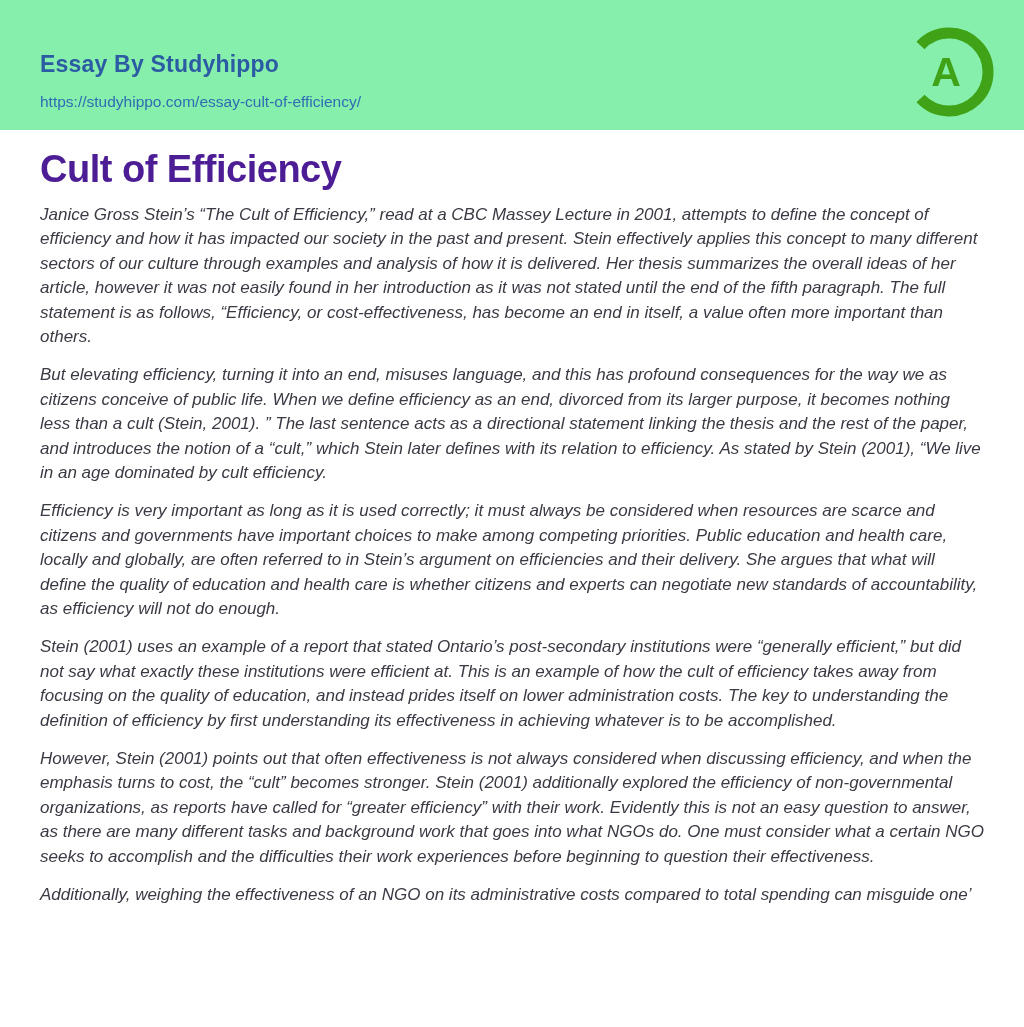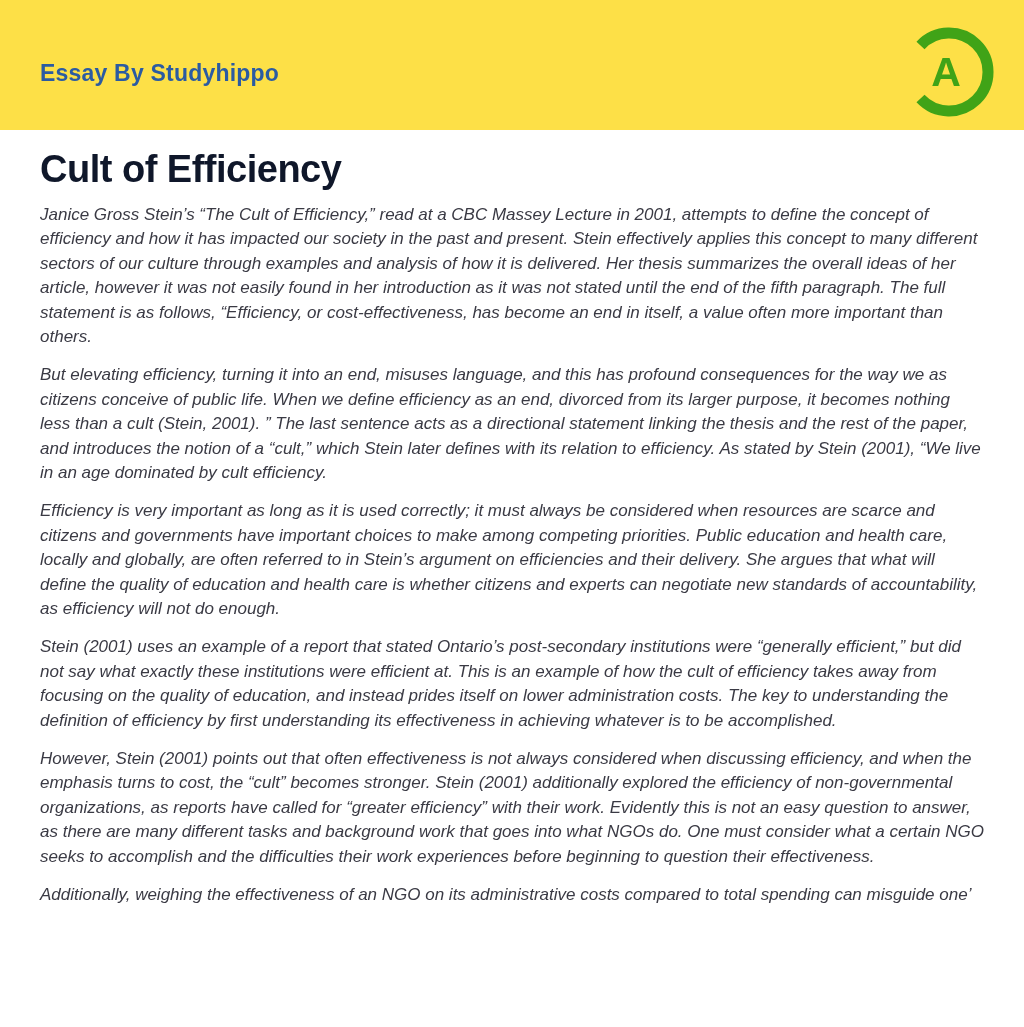--- a/index.html
+++ b/index.html
@@ -7,21 +7,21 @@
     padding: 0;
     background: #ffffff;
     font-family: "Liberation Sans", sans-serif;
   }
   body {
     width: 1024px;
     min-height: 1027px;
     color: #3a3a44;
   }
   .header {
-    background: #fde047;
+    background: #86efac;
     height: 130px;
     display: flex;
     align-items: center;
     justify-content: space-between;
     padding: 16px 28px 0 40px;
     box-sizing: border-box;
   }
   .header-textblock {
     padding-top: 16px;
   }
@@ -44,39 +44,40 @@
     flex: 0 0 auto;
   }
   .page-body {
     padding: 20px 40px 0 40px;
     box-sizing: border-box;
   }
   .essay-title {
     font-size: 38px;
     line-height: 1.05;
     font-weight: 800;
-    color: #0f172a;
+    color: #4c1d95;
     letter-spacing: -0.5px;
     margin: 0 0 13px 0;
   }
   .essay-paragraph {
     font-size: 17px;
     line-height: 24.5px;
     color: #3a3a44;
     margin: 0 0 13.5px 0;
     max-width: 944px;
     font-style: italic;
   }
 </style>
 </head>
 <body>
 
 <header class="header">
   <div class="header-textblock">
     <div class="header-title">Essay By Studyhippo</div>
+    <a class="header-url">https://studyhippo.com/essay-cult-of-efficiency/</a>
   </div>
   <div class="logo">
     <svg width="94" height="102" viewBox="0 0 94 102" xmlns="http://www.w3.org/2000/svg" aria-hidden="true">
       <path d="M 18.5 23.4 A 39 39 0 1 1 18.5 76.6" fill="none" stroke="#40a317" stroke-width="11" stroke-linecap="butt"></path>
       <text x="44" y="64" text-anchor="middle" font-family="Liberation Sans, sans-serif" font-size="41" font-weight="600" fill="#40a317">A</text>
     </svg>
   </div>
 </header>
 
 <main class="page-body">

